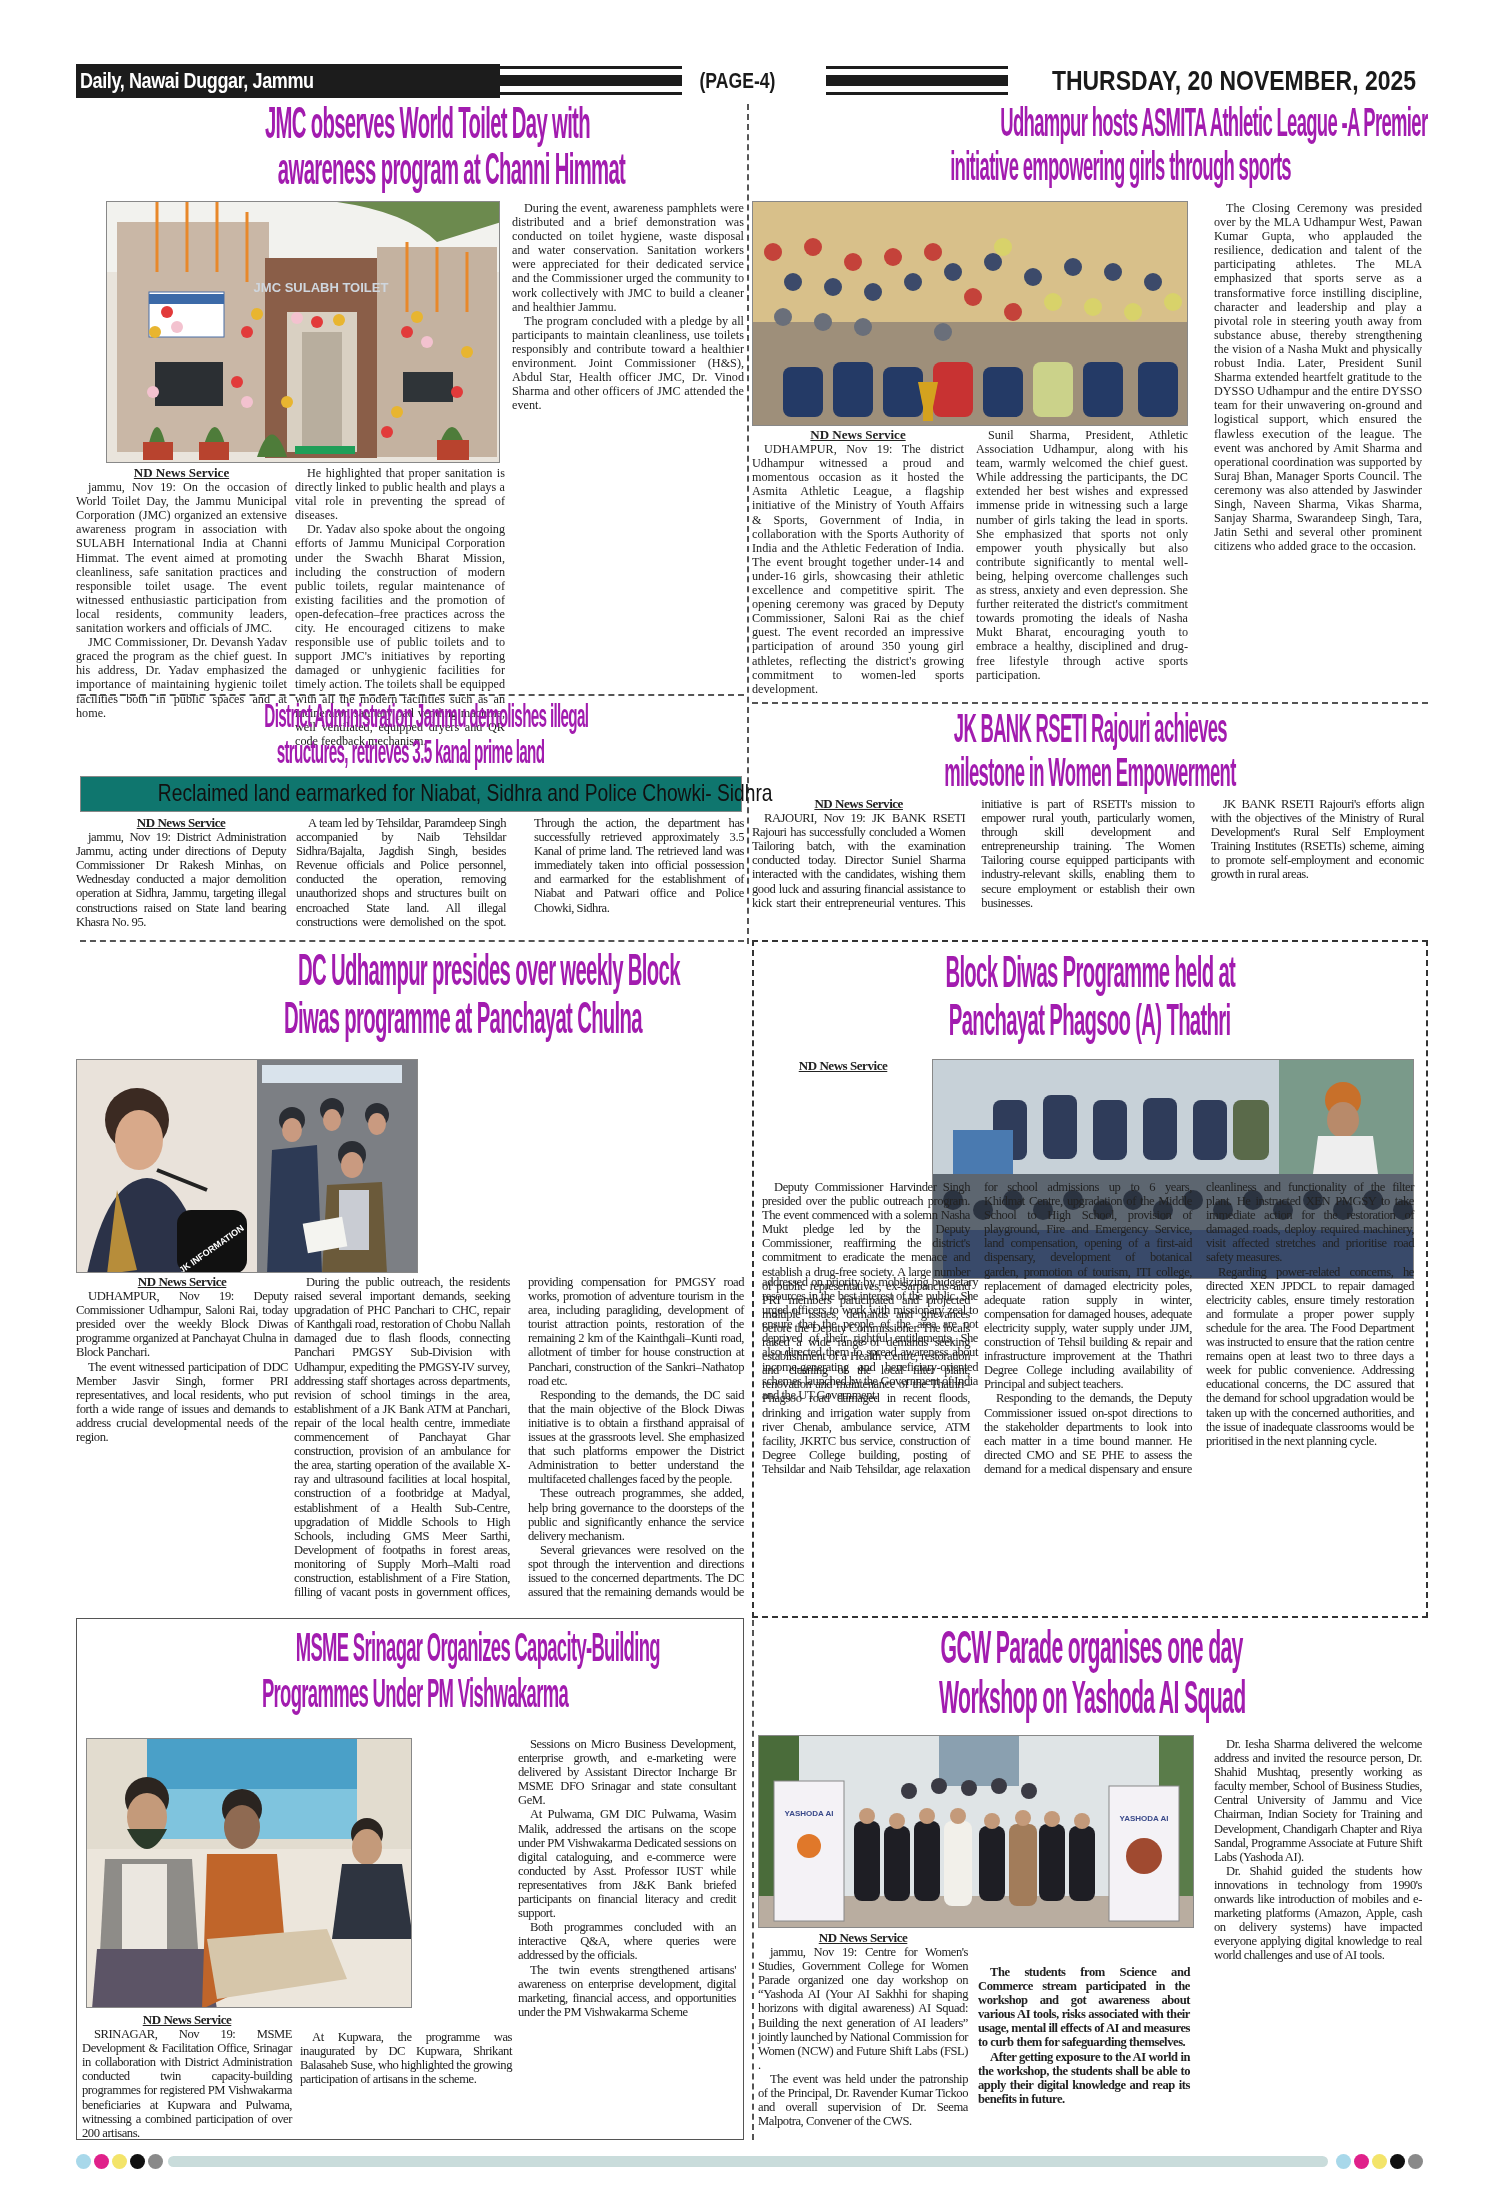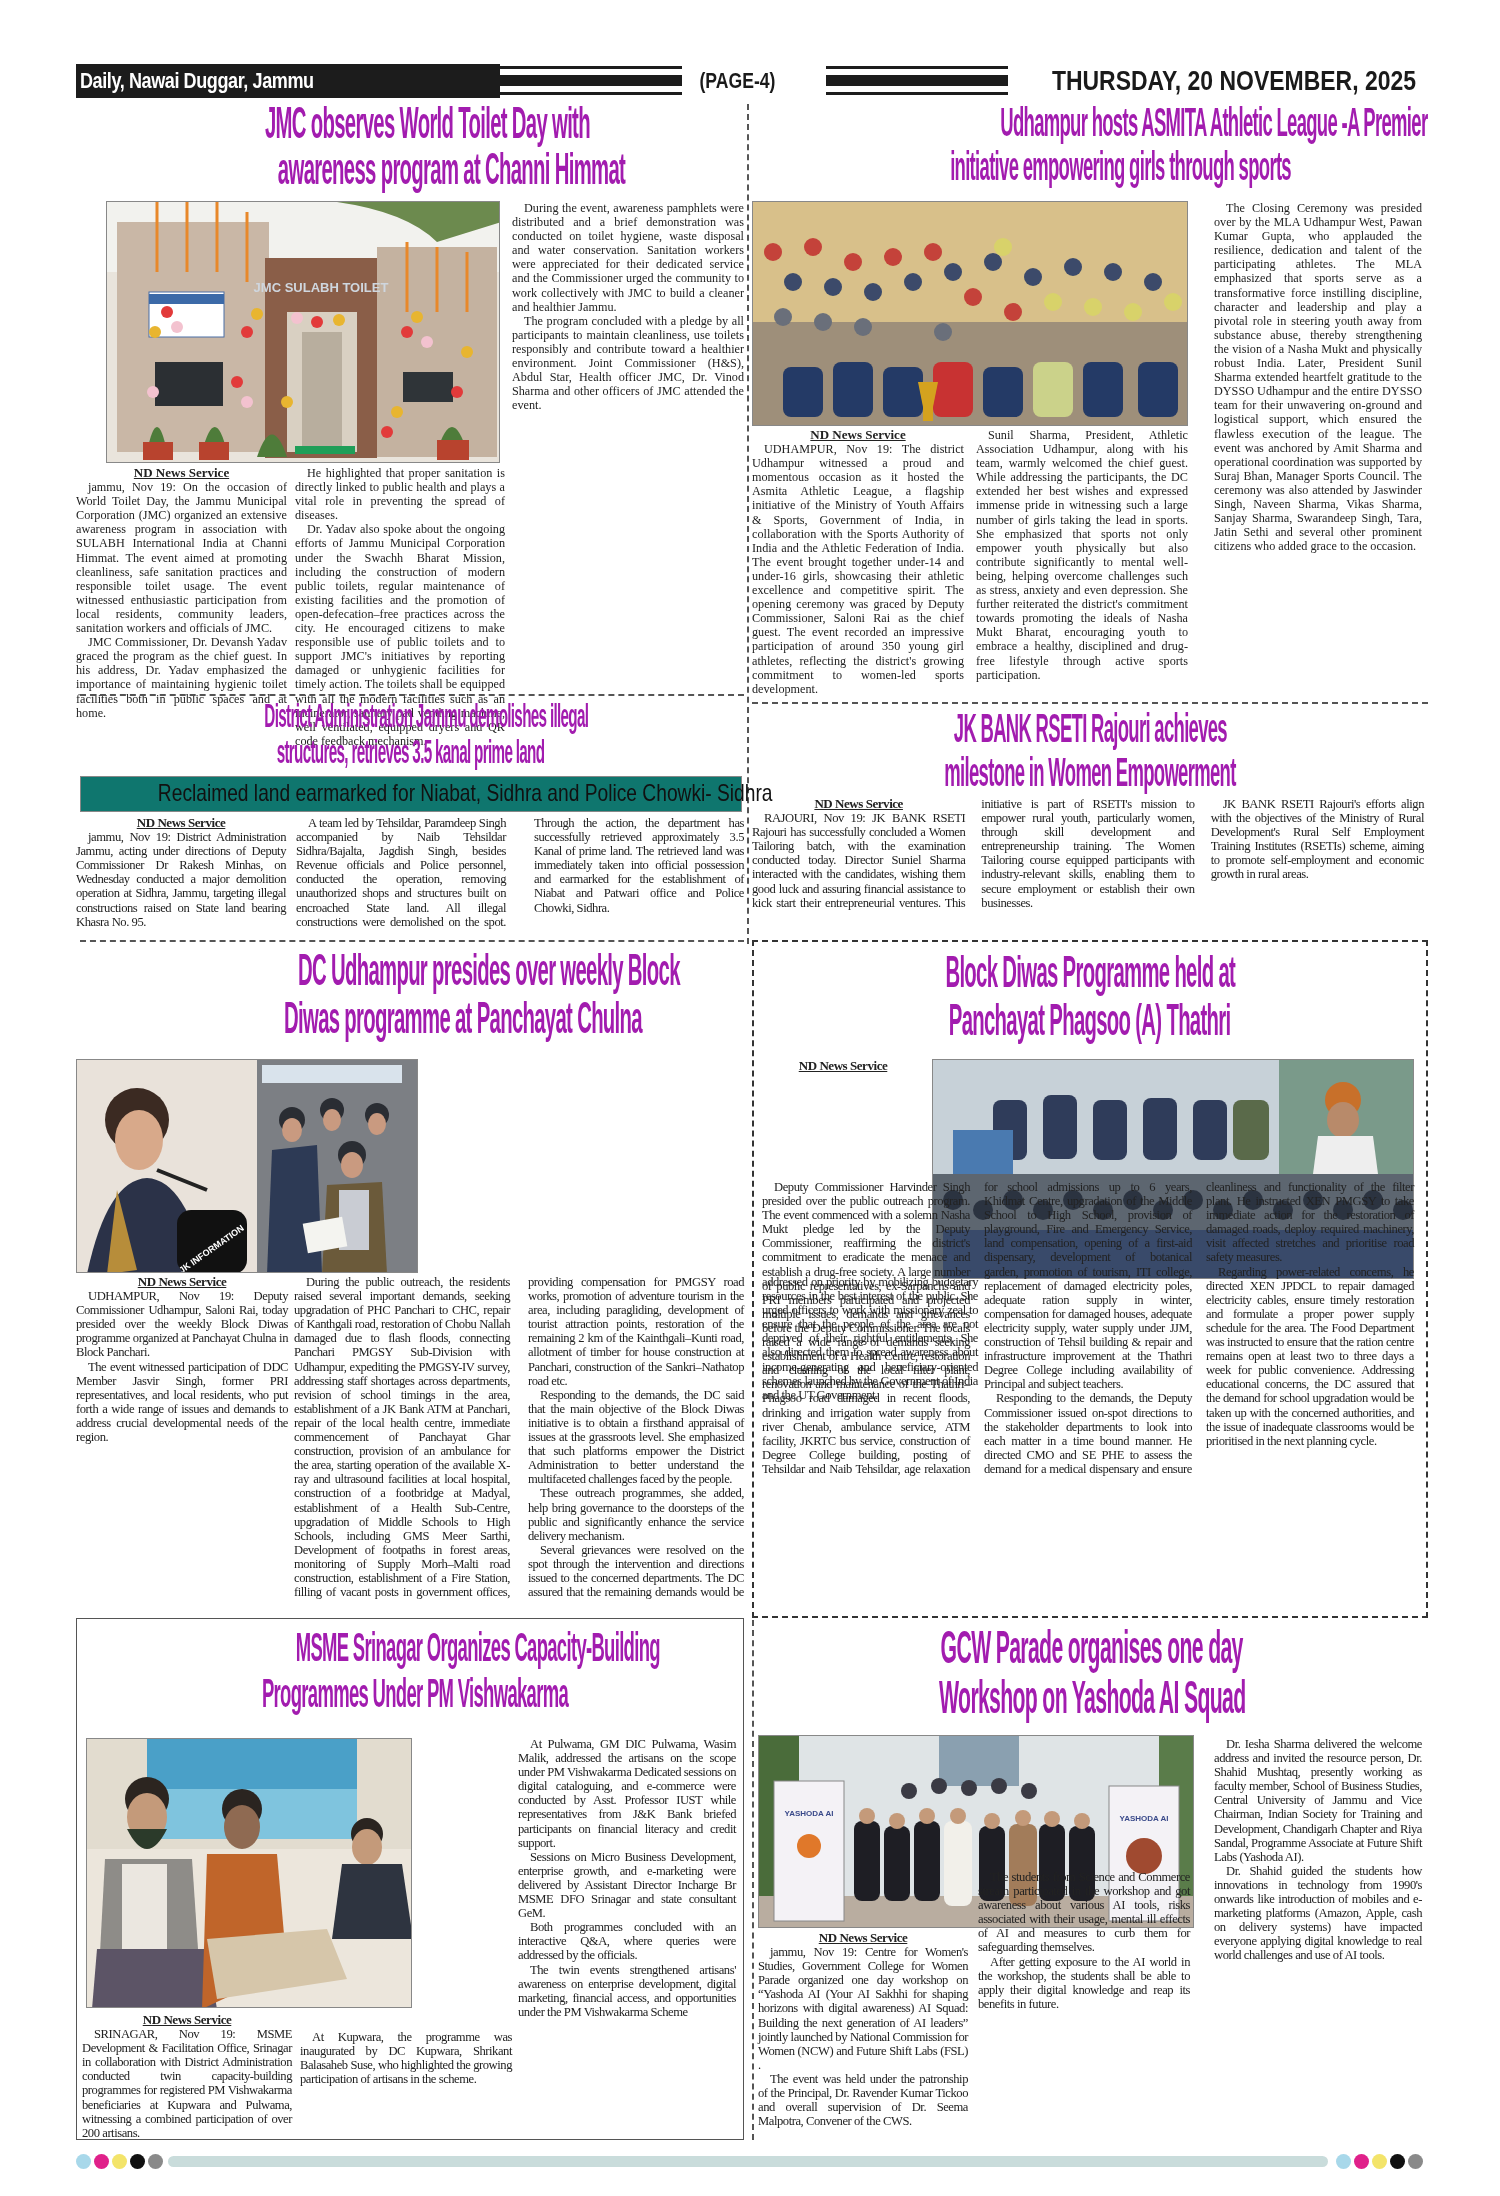--- a/index.html
+++ b/index.html
@@ -380,22 +380,22 @@
 </div>
 <div class="story-text cond" style="left:82px;top:2013px;width:210px;">
   <span class="byline">ND News Service</span>
   <p>SRINAGAR, Nov 19: MSME Development &amp; Facilitation Office, Srinagar in collaboration with District Administration conducted twin capacity-building programmes for registered PM Vishwakarma beneficiaries at Kupwara and Pulwama, witnessing a combined participation of over 200 artisans.</p>
 </div>
 <div class="story-text cond" style="left:82px;top:2013px;width:654px;height:124px;column-count:1;"></div>
 <div class="story-text cond" style="left:300px;top:2030px;width:212px;">
   <p>At Kupwara, the programme was inaugurated by DC Kupwara, Shrikant Balasaheb Suse, who highlighted the growing participation of artisans in the scheme.</p>
 </div>
 <div class="story-text cond" style="left:418px;top:1737px;width:318px;padding-left:100px;">
+  <p>Sessions on Micro Business Development, enterprise growth, and e-marketing were delivered by Assistant Director Incharge Br MSME DFO Srinagar and state consultant GeM.</p>
   <p>At Pulwama, GM DIC Pulwama, Wasim Malik, addressed the artisans on the scope under PM Vishwakarma Dedicated sessions on digital cataloguing, and e-commerce were conducted by Asst. Professor IUST while representatives from J&amp;K Bank briefed participants on financial literacy and credit support.</p>
-  <p>Sessions on Micro Business Development, enterprise growth, and e-marketing were delivered by Assistant Director Incharge Br MSME DFO Srinagar and state consultant GeM.</p>
   <p>Both programmes concluded with an interactive Q&amp;A, where queries were addressed by the officials.</p>
   <p>The twin events strengthened artisans' awareness on enterprise development, digital marketing, financial access, and opportunities under the PM Vishwakarma Scheme</p>
 </div>
 
 <div class="headline" style="left:756px;top:1622px;width:672px;font-size:46px;line-height:50px;">
   <span class="hl-line"><span>GCW Parade organises one day</span></span>
   <span class="hl-line"><span>Workshop on Yashoda AI Squad</span></span>
 </div>
 <div class="photo" style="left:758px;top:1735px;width:436px;height:193px;">
   <svg width="436" height="193" viewBox="0 0 436 193">
@@ -437,21 +437,21 @@
         <circle cx="240" cy="50" r="8"></circle>
         <circle cx="270" cy="55" r="8"></circle>
       </g>
   </svg>
 </div>
 <div class="story-text cond" style="left:758px;top:1931px;width:210px;">
   <span class="byline">ND News Service</span>
   <p>jammu, Nov 19: Centre for Women's Studies, Government College for Women Parade organized one day workshop on “Yashoda AI (Your AI Sakhhi for shaping horizons with digital awareness) AI Squad: Building the next generation of AI leaders” jointly launched by National Commission for Women (NCW) and Future Shift Labs (FSL) .</p>
   <p>The event was held under the patronship of the Principal, Dr. Ravender Kumar Tickoo and overall supervision of Dr. Seema Malpotra, Convener of the CWS.</p>
 </div>
-<div class="story-text cond" style="left:978px;top:1870px;width:212px;">
+<div class="story-text cond" style="left:978px;top:1965px;width:212px;font-weight:bold;">
   <p>The students from Science and Commerce stream participated in the workshop and got awareness about various AI tools, risks associated with their usage, mental ill effects of AI and measures to curb them for safeguarding themselves.</p>
   <p>After getting exposure to the AI world in the workshop, the students shall be able to apply their digital knowledge and reap its benefits in future.</p>
 </div>
 <div class="story-text cond" style="left:1214px;top:1737px;width:208px;">
   <p>Dr. Iesha Sharma delivered the welcome address and invited the resource person, Dr. Shahid Mushtaq, presently working as faculty member, School of Business Studies, Central University of Jammu and Vice Chairman, Indian Society for Training and Development, Chandigarh Chapter and Riya Sandal, Programme Associate at Future Shift Labs (Yashoda AI).</p>
   <p>Dr. Shahid guided the students how innovations in technology from 1990's onwards like introduction of mobiles and e-marketing platforms (Amazon, Apple, cash on delivery systems) have impacted everyone applying digital knowledge to real world challenges and use of AI tools.</p>
 </div>
 
 <div class="footer">
   <span class="dot" style="left: 0px; background: rgb(168, 216, 234);"></span>

